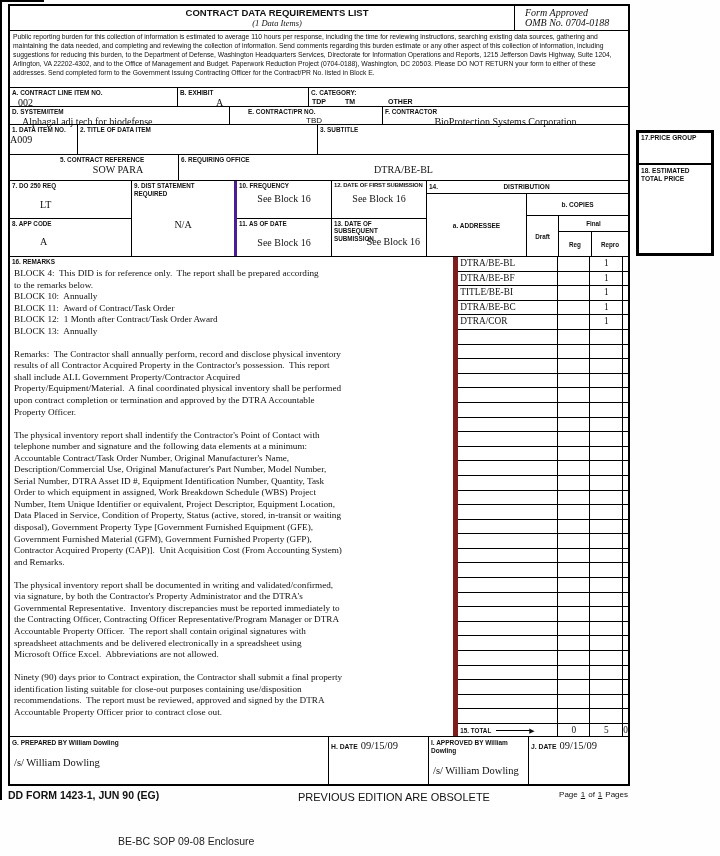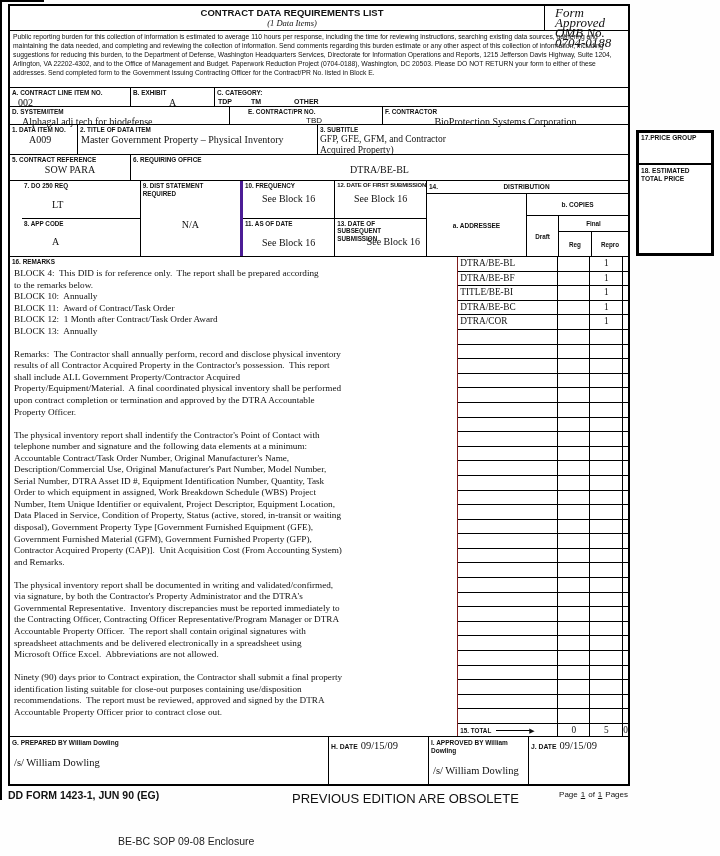--- a/index.html
+++ b/index.html
@@ -21,53 +21,53 @@
 
   .lbl { font-size:6.4px; font-weight:bold; line-height:8px; letter-spacing:0; padding:1px 0 0 2px; }
   .lbl .it { font-weight:normal; font-style:italic; font-size:6.1px; }
   .val { font-family:"Liberation Serif", serif; font-size:10px; line-height:11px; }
 
   
   .r-head { height:24px;padding-left:30px; }
   .head-title { flex:1; text-align:center; padding-top:2px; }
   .head-title .t1 { font-size:9.5px; font-weight:bold; line-height:10px; }
   .head-title .t2 { font-family:"Liberation Serif", serif; font-style:italic; font-size:8.5px; line-height:10px; }
-  .head-approved { width:84px; padding:2px 0 0 10px;
-    font-family:"Liberation Serif", serif; font-style:italic; font-size:13px; line-height:10px; }
+  .head-approved { width:114px; padding:2px 0 0 10px;
+    font-family:"Liberation Serif", serif; font-style:italic; font-size:10px; line-height:10px; }
 
   
   .r-burden { height:57px; }
   .burden-text { padding:1px 3px; font-size:6.75px; line-height:9px; text-align:left; }
 
   
-  .r-abc { height:19px; }
+  .r-abc { height:19px;gap:47px; }
   .c-a { width:120px; } .c-b { width:84px; } .c-c { flex:1; }
   .v-left { padding-left:8px; } .v-center { text-align:center; }
   .cat-opts { display:flex; gap:19px; padding-left:3px; font-size:7px; font-weight:bold; line-height:9px; }
 
   
   .r-def { height:18px; }
   .c-d { width:219px; } .c-e { width:153px;padding-left:16px; } .c-f { flex:1; }
   .val-sm { font-size:8px; font-family:"Liberation Sans", sans-serif; line-height:9px; }
   .v-indent { padding-left:12px; }
 
   
   .r-123 { height:30px; }
   .c-1 { width:67px; } .c-2 { width:240px; } .c-3 { flex:1; }
   .pre { white-space:pre-line; }
   .v-sub { font-size:9.5px; line-height:10.5px; padding-left:2px; }
 
   
   .r-456 { height:26px; }
-  .c-4 { width:327px; } .c-5 { width:120px; } .c-6 { flex:1; }
+  .c-4 { width:327px; } .c-5 { width:120px;margin-left:48px; } .c-6 { flex:1; }
 
   
   .r-714 { height:76px; }
   .blk-left { width:417px; display:flex; }
-  .col7 { width:122px; border-right:1px solid #000; display:flex; flex-direction:column;margin-left:12px; }
+  .col7 { width:122px; border-right:1px solid #000; display:flex; flex-direction:column; }
   .col9 { width:105px; border-right:3px solid #4c1d95; }
   .col10 { width:95px; border-right:1px solid #000; display:flex; flex-direction:column; }
   .col12 { flex:1; border-right:1px solid #000; display:flex; flex-direction:column; }
   .half { height:38px; }
   .half.top { border-bottom:1px solid #000; }
   .lbl-wrap { font-size:6.3px; font-weight:bold; line-height:7.5px; padding:1px 0 0 2px; }
   .lbl-tight { font-size:5.9px; letter-spacing:-0.15px; white-space:nowrap; }
   .see { text-align:center; margin-top:3px; }
   .v-lt { padding-left:30px; margin-top:9px; }
   .v-na { text-align:center; margin-top:22px; }
@@ -87,21 +87,21 @@
     font-size:6.3px; font-weight:bold; }
   .final-col { flex:1; display:flex; flex-direction:column; }
   .final-h { height:16px; border-bottom:1px solid #000; text-align:center; font-size:6.3px; font-weight:bold; line-height:15px; }
   .regrepro { flex:1; display:flex; }
   .reg-h { width:33px; border-right:1px solid #000; display:flex; align-items:center; justify-content:center;
     font-size:6.3px; font-weight:bold; }
   .repro-h { flex:1; display:flex; align-items:center; justify-content:center; font-size:6.3px; font-weight:bold; }
 
   
   .r-body { flex:1; }
-  .remarks-cell { width:450px; border-right:1px solid #7f1d1d; overflow:hidden; }
+  .remarks-cell { width:450px; border-right:5px solid #7f1d1d; overflow:hidden; }
   .remarks-text { padding:2px 4px 0 4px; font-family:"Liberation Serif", serif;
     font-size:9.2px; line-height:11.55px; white-space:pre-wrap; }
   .dist-body-wrap { flex:1; display:flex; flex-direction:column; }
   .dist-rows { flex:1; display:flex; flex-direction:column; }
   .drow { flex:1; display:flex; border-top:1px solid #000; }
   .drow:first-child { border-top:none; }
   .dc { font-family:"Liberation Serif", serif; font-size:9.3px; line-height:13px; }
   .dc-addr { width:100px; border-right:1px solid #000; padding-left:2px; overflow:hidden; white-space:nowrap; }
   .dc-draft { width:32px; border-right:1px solid #000; text-align:center; }
   .dc-reg { width:33px; border-right:1px solid #000; text-align:center; }
@@ -127,21 +127,21 @@
 
   
   .price-box { position:absolute; left:636px; top:130px; width:78px; height:126px;
     border:3px solid #000; background:#fff; display:flex; flex-direction:column; }
   .pb-17 { height:32px; border-bottom:2px solid #000; font-size:6.6px; font-weight:bold; padding:1px 0 0 2px; }
   .pb-18 { flex:1; font-size:6.6px; font-weight:bold; line-height:8px; padding:2px 0 0 2px; }
 
   
   .footer { position:absolute; left:8px; top:789px; width:622px; display:flex; align-items:baseline; }
   .f-form { font-size:10.5px; font-weight:bold; }
-  .f-edition { font-size:13px; position:absolute; left:284px; top:2px; }
+  .f-edition { font-size:11px; position:absolute; left:290px; top:2px; }
   .f-page { font-size:8px; position:absolute; right:2px; top:1px; }
   .f-page .u { text-decoration:underline; padding:0 3px; }
 
   .caption { position:absolute; left:118px; top:835px; font-size:10.5px; color:#222; }
 </style>
 </head>
 <body>
 
 <div class="page">
   <div class="edge-left"></div>
@@ -194,30 +194,27 @@
       </div>
       <div class="cell c-f">
         <div class="lbl">F. CONTRACTOR</div>
         <div class="val v-center">BioProtection Systems Corporation</div>
       </div>
     </div>
 
     <div class="row r-123">
       <div class="cell c-1">
         <div class="lbl">1. DATA ITEM NO.</div>
-        <div class="val" style="padding-left:19px">A009</div>
+        <div class="val" style="padding-left:0">A009</div>
       </div>
       <div class="cell c-2">
         <div class="lbl">2. TITLE OF DATA ITEM</div>
-        <div class="val" style="padding-left:3px">Master Government Property – Physical Inventory</div>
       </div>
       <div class="cell c-3">
         <div class="lbl">3. SUBTITLE</div>
-        <div class="val v-sub pre">GFP, GFE, GFM, and Contractor
-Acquired Property)</div>
       </div>
     </div>
 
     <div class="row r-456">
       <div class="cell c-5">
         <div class="lbl">5. CONTRACT REFERENCE</div>
         <div class="val v-center">SOW PARA</div>
       </div>
       <div class="cell c-6">
         <div class="lbl">6. REQUIRING OFFICE</div>

